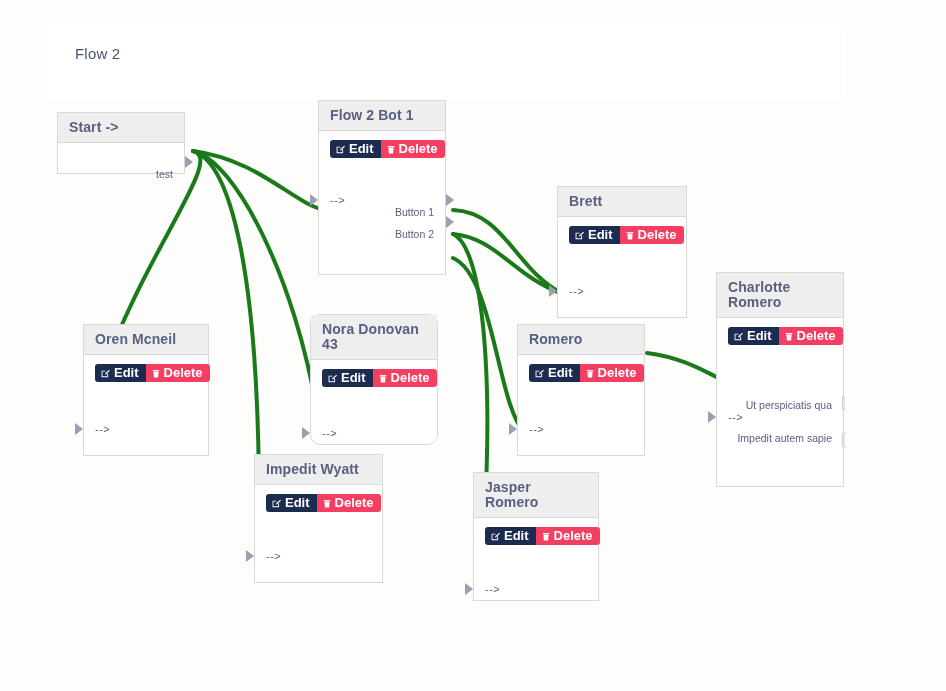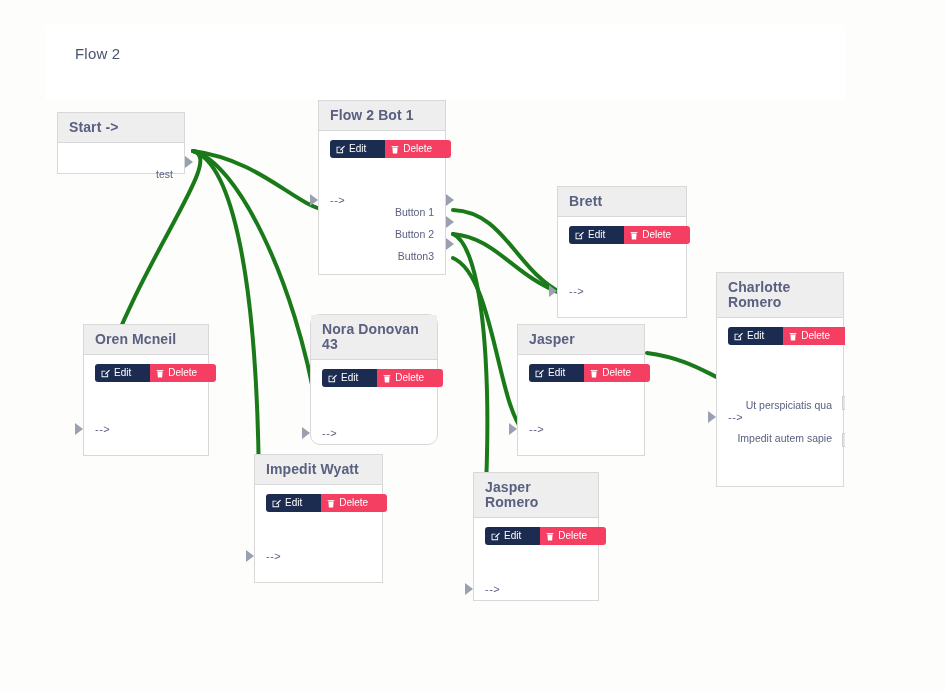--- a/index.html
+++ b/index.html
@@ -82,24 +82,24 @@
     padding: 0;
   }
 
   .btn-row {
     padding: 9px 0 0 11px;
     display: flex;
   }
   .btn {
     display: inline-flex;
     align-items: center;
-    font-size: 10px;
-    font-weight: normal;
+    font-size: 13px;
+    font-weight: bold;
     color: #ffffff;
-    padding: 4px 19px 4px 6px;
+    padding: 4px 7px 4px 6px;
     line-height: 10px;
     white-space: nowrap;
     cursor: pointer;
     border: none;
   }
   .btn-edit {
     background: #1c2c50;
     border-radius: 3px 0 0 3px;
   }
   .btn-delete {
@@ -235,24 +235,20 @@
               <div class="port-row">
                 <span class="handle-in" style="left: -9px; top: 5px;"></span>
                 <span class="port-in-label">--&gt;</span>
                 <span class="port-out-label">Button 1</span>
                 <span class="handle-out" style="right: -9px; top: 5px;"></span>
               </div>
               <div class="port-row">
                 <span class="port-out-label">Button 2</span>
                 <span class="handle-out" style="right: -9px; top: 5px;"></span>
               </div>
-              <div class="port-row">
-                <span class="port-out-label">Button3</span>
-                <span class="handle-out" style="right: -9px; top: 5px;"></span>
-              </div>
             </div>
           </div>
         </div>
         <div class="node" style="left: 512px; top: 86px; width: 130px; min-height: 132px;">
           <div class="node-header">Brett</div>
           <div class="node-body">
             <div class="btn-row">
               <button class="btn btn-edit">
                 <span class="gly">
                   <svg width="9" height="9" viewBox="0 0 16 16" fill="#fff">
@@ -369,21 +365,21 @@
             </div>
             <div class="ports" style="padding-top: 31px;">
               <div class="port-row">
                 <span class="handle-in" style="left: -9px; top: 5px;"></span>
                 <span class="port-in-label">--&gt;</span>
               </div>
             </div>
           </div>
         </div>
         <div class="node" style="left: 472px; top: 224px; width: 128px; min-height: 132px;">
-          <div class="node-header">Jasper</div>
+          <div class="node-header">Romero</div>
           <div class="node-body">
             <div class="btn-row">
               <button class="btn btn-edit">
                 <span class="gly">
                   <svg width="9" height="9" viewBox="0 0 16 16" fill="#fff">
                     <path d="M1 3h7v1.6H2.6V13h8.4V8h1.6v6.6H1z"></path>
                     <path d="M14.6 1.2 15.9 2.5 9.2 9.2 7.3 9.6 7.7 7.7z"></path>
                   </svg>
                 </span>
                 <span>Edit</span>

